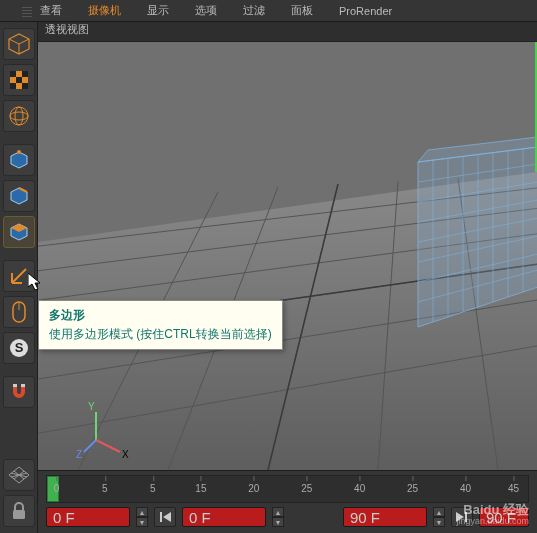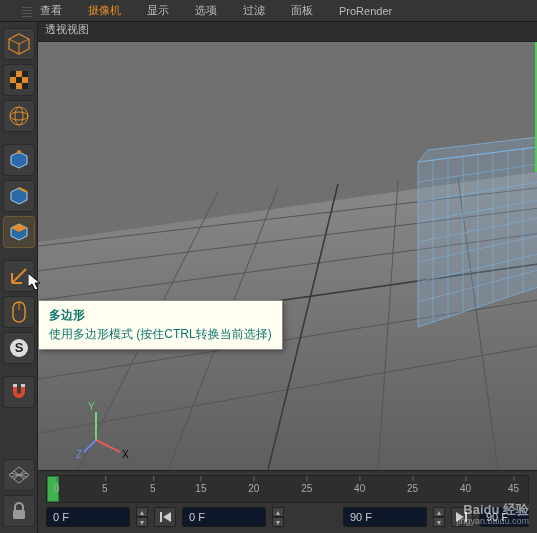--- a/index.html
+++ b/index.html
@@ -131,24 +131,24 @@
     background: #666;
   }
   .transport {
     display: flex;
     align-items: center;
     gap: 6px;
     padding: 4px 8px;
   }
   .frame-field {
     width: 84px; height: 20px;
-    background: #0f172a;
+    background: #b91c1c;
     border: 1px solid #1a1a1a;
     color: #ccc;
-    font-size: 11px;
+    font-size: 15px;
     padding: 0 6px;
     display: flex;
     align-items: center;
     border-radius: 2px;
     text-align: right;
   }
   .step-btns { display: flex; flex-direction: column; }
   .step-btns div {
     width: 12px; height: 10px;
     background: #444; border: 1px solid #222;

